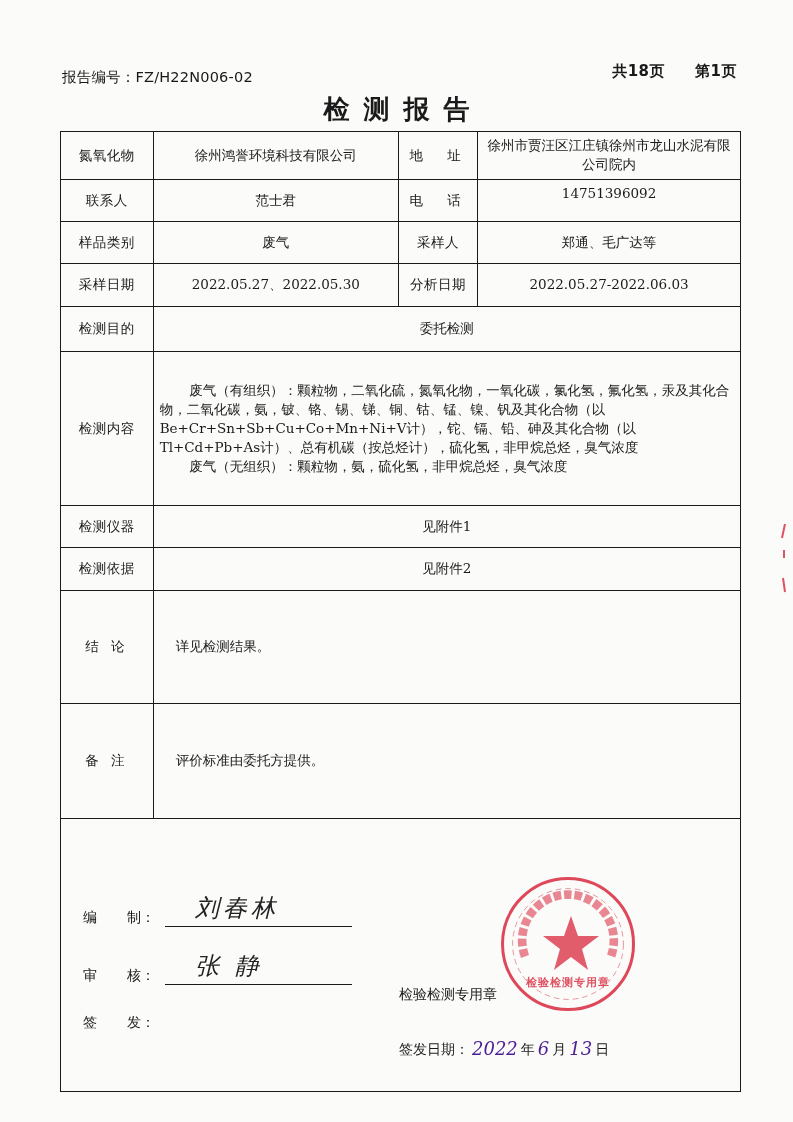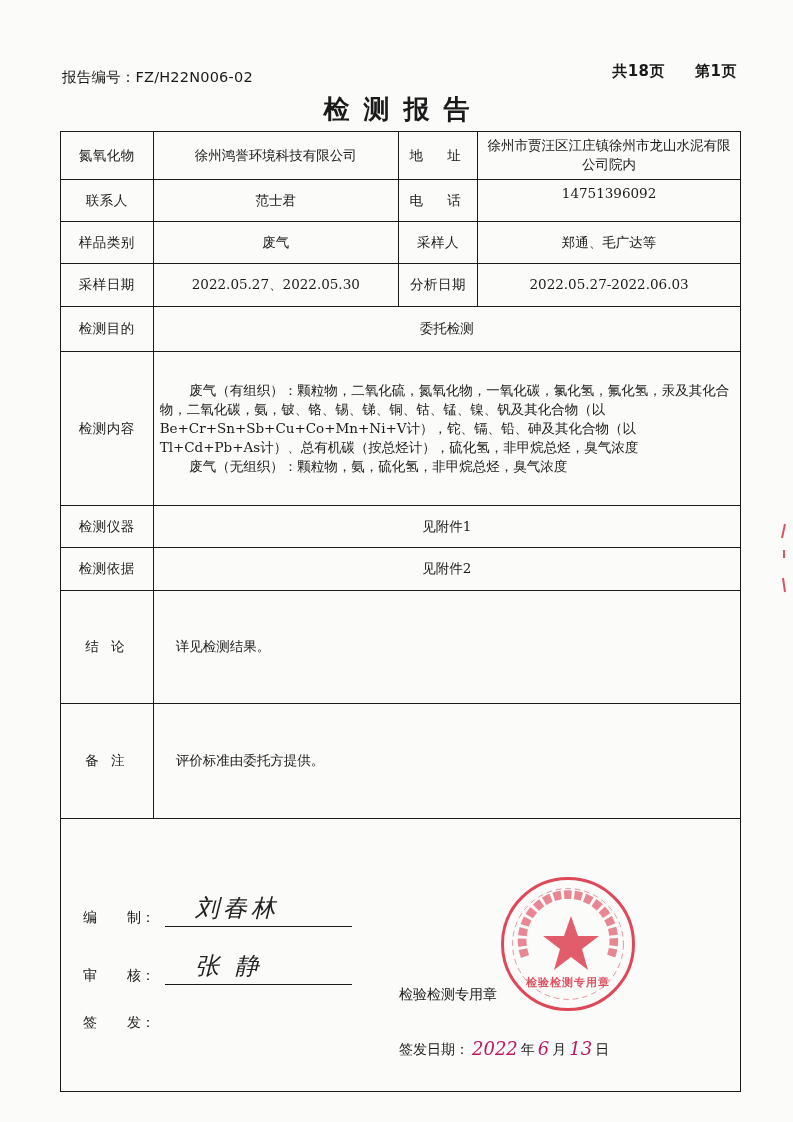--- a/index.html
+++ b/index.html
@@ -47,21 +47,21 @@
   .sign-area { position: absolute; left: 0; top: 731px; width: 100%; height: 228px; }
   .sign-row { position: absolute; left: 22px; font-size: 14px; display: flex; align-items: flex-end; }
   .sign-row .k { width: 72px; letter-spacing: 0; display: flex; justify-content: space-between; padding-right: 4px; }
   .sign-line { width: 187px; border-bottom: 1.3px solid #1a1a1a; height: 28px; position: relative; margin-left: 6px; }
   .sign-line .sig {
     position: absolute; left: 30px; bottom: 2px; font-size: 24px; font-style: italic;
     font-family: "DejaVu Serif", serif; color: #222; letter-spacing: 4px;
   }
   .seal-label { position: absolute; left: 338px; top: 123px; font-size: 14px; }
   .issue-date { position: absolute; left: 338px; top: 175px; font-size: 14px; display: flex; align-items: flex-end; gap: 3px; }
-  .hand { font-family: "DejaVu Serif", serif; font-style: italic; font-size: 18px; color: #be185d; }
+  .hand { font-family: "DejaVu Serif", serif; font-style: italic; font-size: 18px; color: #4c1d95; }
   .stamp {
     position: absolute; left: 440px; top: 14px; width: 134px; height: 134px;
     border: 3px solid rgba(216, 40, 60, 0.85); border-radius: 50%; box-sizing: border-box;
     color: rgba(216, 40, 60, 0.8);
   }
   .stamp .ring-text {
     position: absolute; left: 0; top: 0; width: 100%; height: 100%;
   }
   .stamp .star { position: absolute; left: 37px; top: 34px; }
   .stamp .bottom-text {

